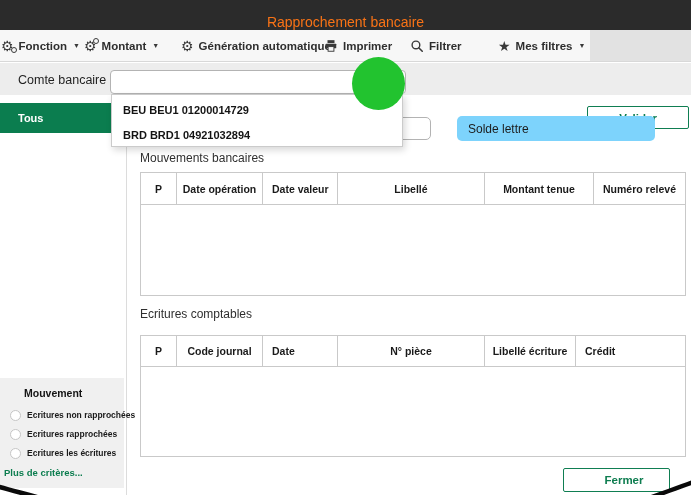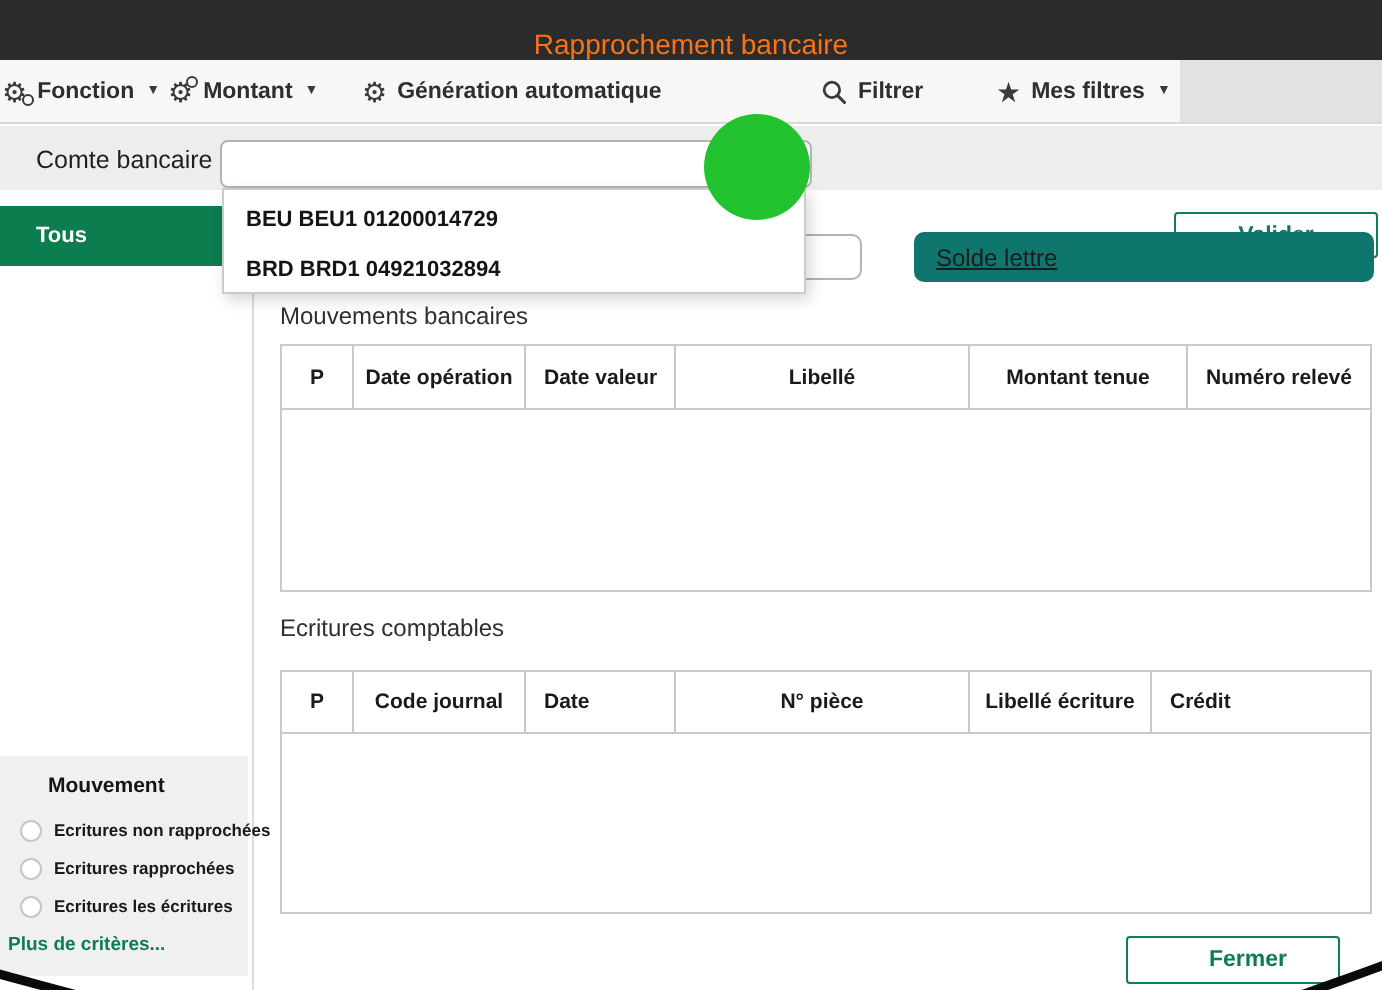--- a/index.html
+++ b/index.html
@@ -44,22 +44,22 @@
   .crit-heading{position:absolute;left:24px;top:9px;font-size:10.5px;font-weight:700;color:#141414;}
   .radio-row{position:absolute;left:10px;display:flex;align-items:center;gap:6px;height:12px;}
   .rr-0{top:31px}.rr-1{top:50px}.rr-2{top:69px}
   .radio{width:11px;height:11px;border:1px solid #c6c6c6;border-radius:50%;background:#fff;box-sizing:border-box;flex:none;}
   .radio-label{font-size:8.5px;font-weight:700;color:#1a1a1a;white-space:nowrap;}
   .more-link{position:absolute;left:4px;top:89px;font-size:9.5px;font-weight:700;color:#0c7d4f;cursor:pointer;}
 
   
   .small-input{position:absolute;left:387px;top:117px;width:44px;height:23px;background:#fff;
     border:1px solid #b3b3b3;border-radius:5px;box-sizing:border-box;z-index:3;}
-  .solde-pill{position:absolute;left:457px;top:116px;width:230px;height:25px;background:#0f766e;
-    border-radius:5px;display:flex;align-items:center;padding-left:11px;font-size:12px;color:#1c1c1c;box-sizing:border-box;text-decoration:underline;}
+  .solde-pill{position:absolute;left:457px;top:116px;width:198px;height:25px;background:#7dd3fc;
+    border-radius:5px;display:flex;align-items:center;padding-left:11px;font-size:12px;color:#1c1c1c;box-sizing:border-box;}
 
   
   .dropdown{position:absolute;left:111px;top:94px;width:292px;height:53px;background:#fff;
     border:1px solid #cbcbcb;box-shadow:2px 3px 7px rgba(0,0,0,.16);z-index:5;box-sizing:border-box;padding-top:2px;}
   .dd-item{height:25px;display:flex;align-items:center;padding-left:11px;font-size:11px;font-weight:700;color:#141414;cursor:pointer;}
 
   
   .section-label{position:absolute;font-size:12px;color:#2f2f2f;}
   #bank-label{left:140px;top:151px;}
   #entries-label{left:140px;top:307px;}
@@ -104,20 +104,30 @@
       <span class="gear">⚙<i class="dot sup"></i></span>
       <span>Montant</span>
       <span class="chev">▼</span>
     </div>
 
     <div class="tb-item tb-2">
       <span class="gear">⚙</span>
       <span>Génération automatique</span>
     </div>
 
+    <div class="tb-item tb-3">
+      <span>
+        <svg class="tb-svg" width="14" height="14" viewBox="0 0 24 24">
+          <rect x="6" y="2" width="12" height="5" fill="#3a3a3a"></rect>
+          <rect x="3" y="8" width="18" height="8" rx="1" fill="#3a3a3a"></rect>
+          <rect x="7" y="13" width="10" height="8" fill="#f7f7f7" stroke="#3a3a3a" stroke-width="1.6"></rect>
+        </svg>
+      </span>
+      <span>Imprimer</span>
+    </div>
 
     <div class="tb-item tb-4">
       <span>
         <svg class="tb-svg" width="14" height="14" viewBox="0 0 20 20">
           <circle cx="8.5" cy="8.5" r="5.5" fill="none" stroke="#3a3a3a" stroke-width="2"></circle>
           <line x1="12.8" y1="12.8" x2="17.5" y2="17.5" stroke="#3a3a3a" stroke-width="2.2" stroke-linecap="round"></line>
         </svg>
       </span>
       <span>Filtrer</span>
     </div>

